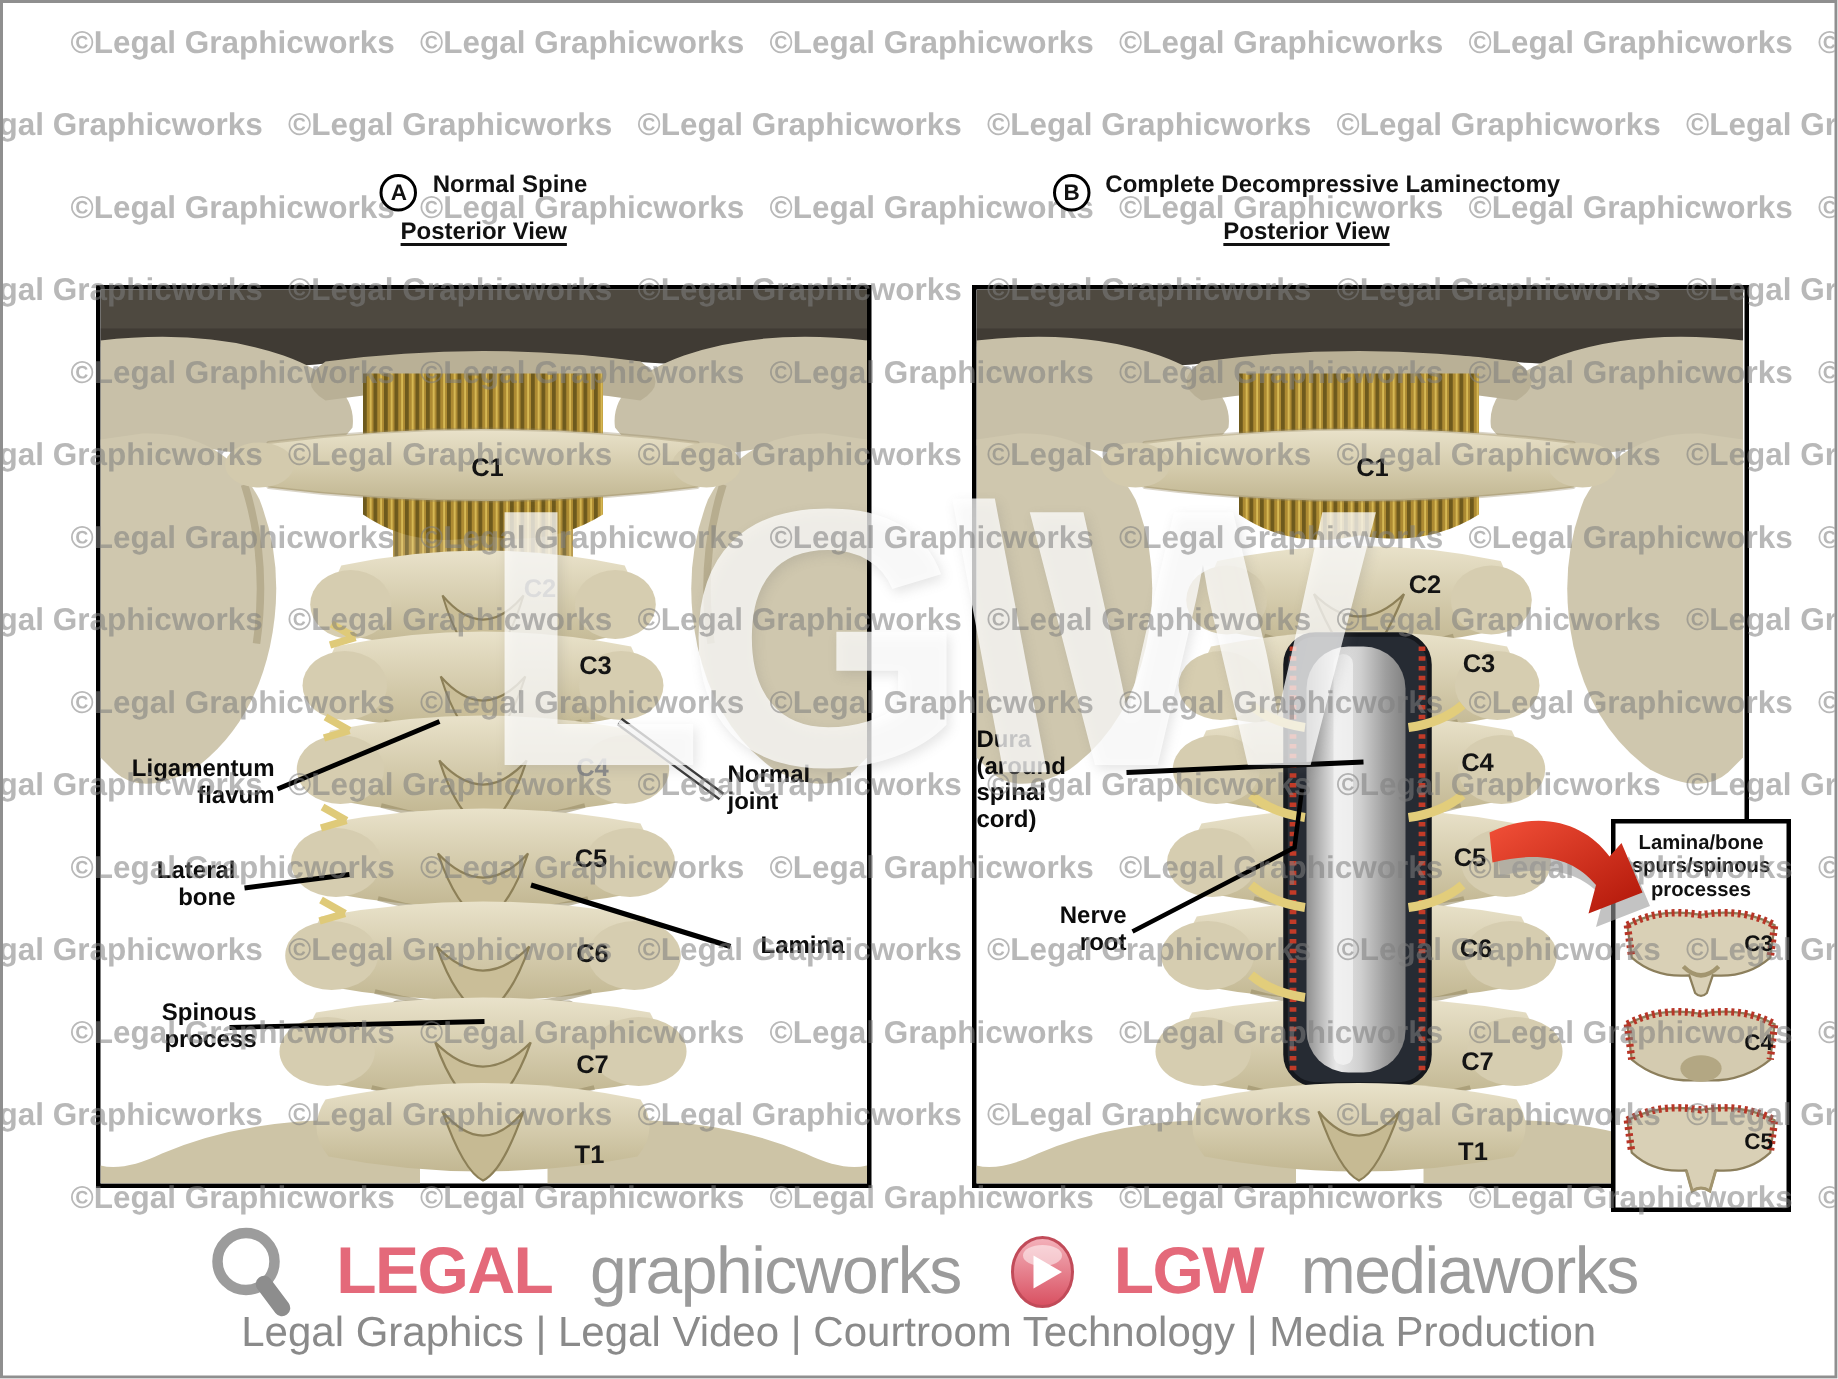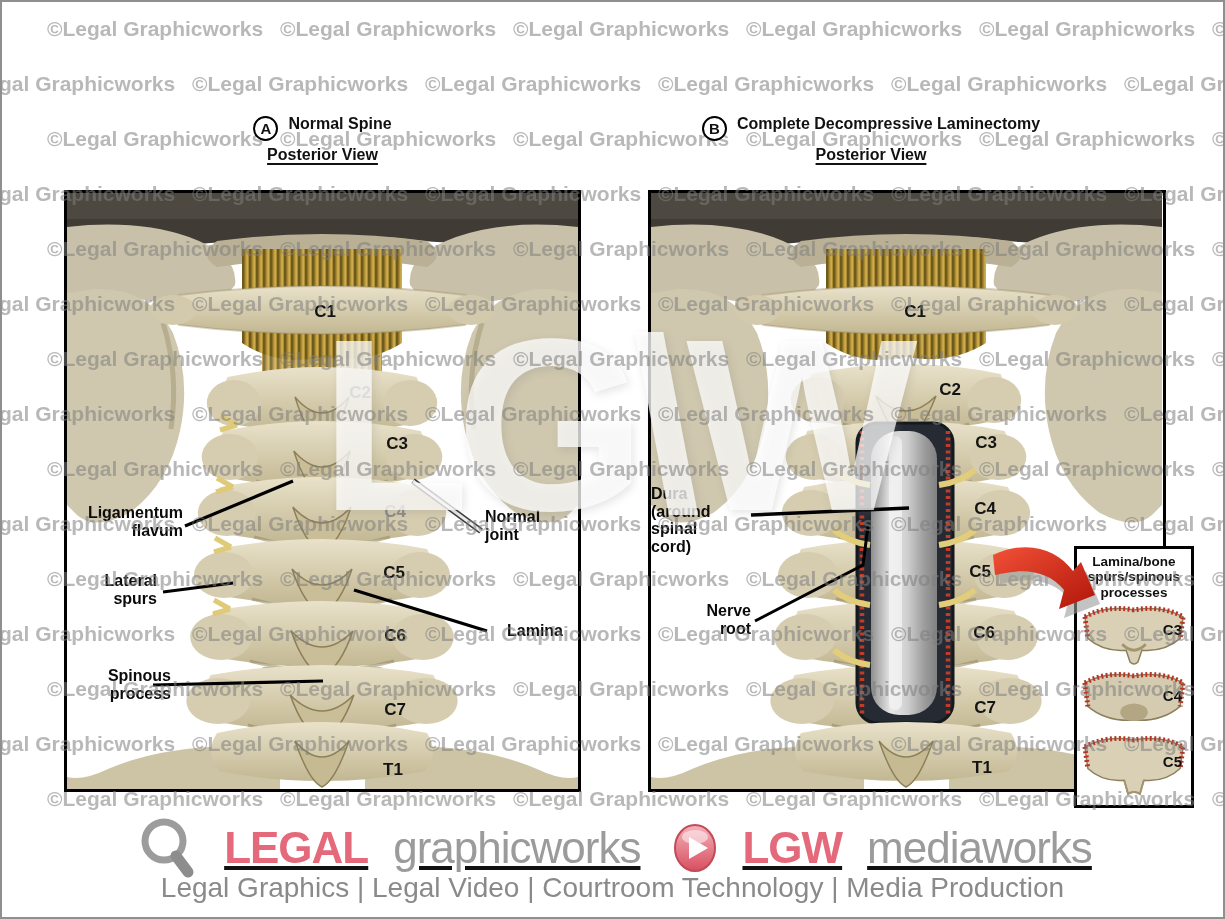--- a/index.html
+++ b/index.html
@@ -62,21 +62,21 @@
          border:3px solid #000;z-index:3;box-sizing:border-box;}
   .ititle{margin-top:5px;text-align:center;font-size:13.5px;font-weight:700;line-height:1.14;}
   .inset-bone{position:relative;width:110px;height:65px;margin:1px auto 0;}
   .inset-bone svg{position:absolute;left:0;top:0;}
   .blabel{position:absolute;right:7px;top:20px;font-weight:700;font-size:15px;z-index:2;}
 
   .arrow-wrap{position:absolute;left:985px;top:539px;width:125px;height:95px;z-index:8;pointer-events:none;}
 
   
   .brandrow{position:absolute;top:814px;left:0;right:0;display:flex;justify-content:center;
-            align-items:center;gap:25px;z-index:6;text-decoration:underline;}
+            align-items:center;gap:25px;z-index:6;}
   .brand-accent{font-size:44px;font-weight:700;color:#e4697a;letter-spacing:-1px;}
   .brand-rest{font-size:44px;font-weight:400;color:#9b9b9b;letter-spacing:-1px;}
   .tagline{position:absolute;top:870px;left:0;right:0;text-align:center;z-index:6;
            font-size:28px;color:#8a8a8a;}
 </style>
 </head>
 <body>
 
 <div class="page">
 
@@ -163,21 +163,21 @@
     <span class="vlabel a-c6">C6</span>
     <span class="vlabel a-c7">C7</span>
     <span class="vlabel a-t1">T1</span>
 
     <div class="mlabel lA-lig">
       <div>Ligamentum</div>
       <div>flavum</div>
     </div>
     <div class="mlabel lA-lat">
       <div>Lateral</div>
-      <div>spurs</div>
+      <div>bone</div>
     </div>
     <div class="mlabel lA-spin">
       <div>Spinous</div>
       <div>process</div>
     </div>
     <div class="mlabel lA-facet">
       <div>Normal</div>
       <div>joint</div>
     </div>
     <div class="mlabel lA-lam">

